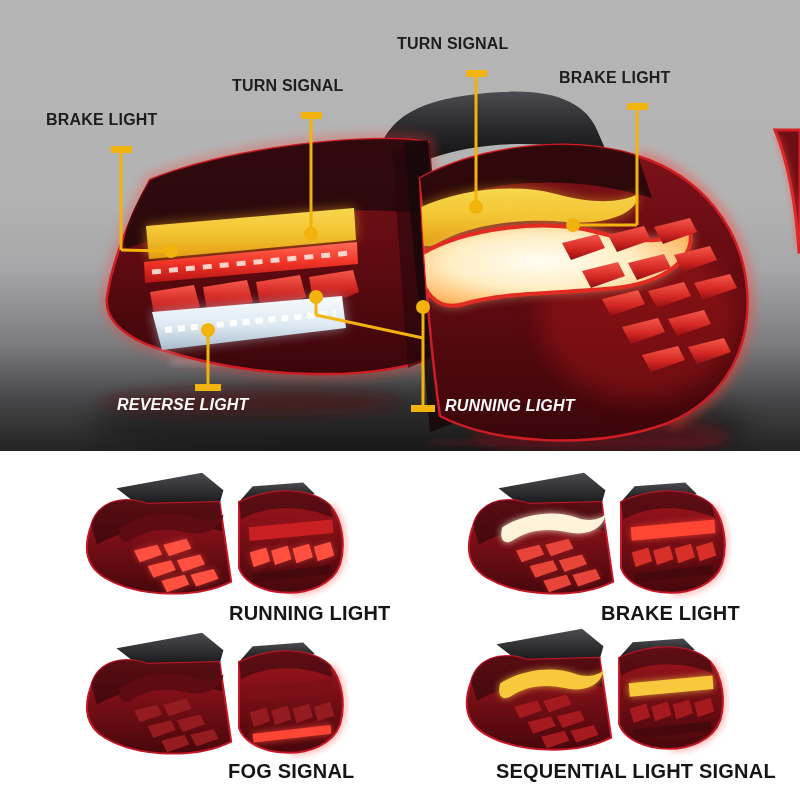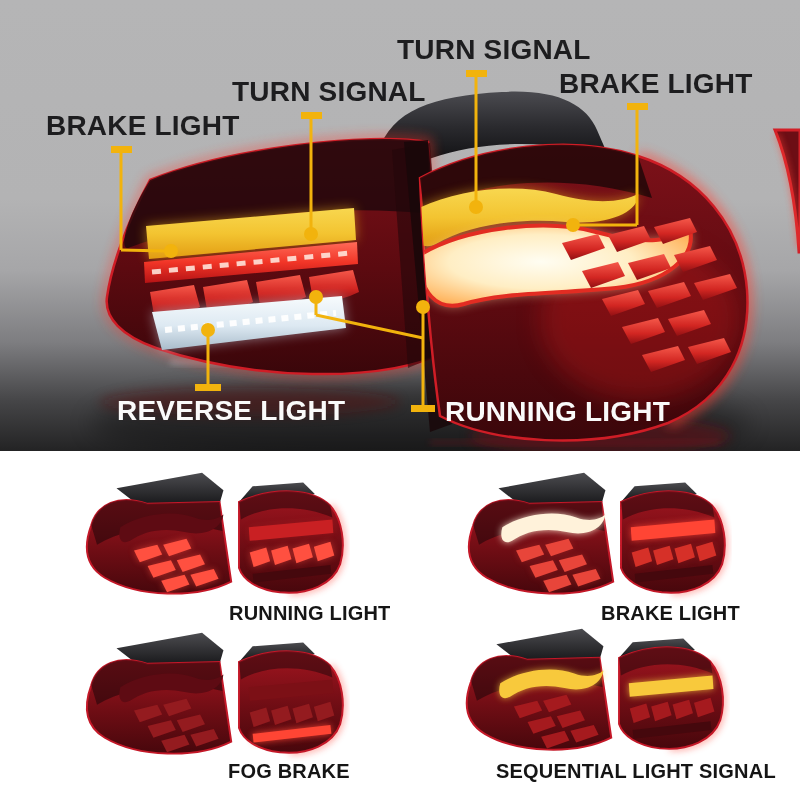--- a/index.html
+++ b/index.html
@@ -7,24 +7,24 @@
     position:relative;width:800px;height:800px;overflow:hidden;
     font-family:"Liberation Sans",sans-serif;background:#ffffff;
   }
   
   #hero{
     position:absolute;left:0;top:0;width:800px;height:451px;
     background:linear-gradient(180deg,#b5b5b6 0%,#b3b3b4 44%,#a6a6a8 60%,#7d7d80 76%,#454547 89%,#232324 100%);
   }
   #hero svg{position:absolute;left:0;top:0;}
   .callout-label{
-    position:absolute;font-weight:700;font-size:28px;letter-spacing:.2px;
+    position:absolute;font-weight:700;font-size:16px;letter-spacing:.2px;
     color:#1d1d1f;white-space:nowrap;line-height:1;
   }
-  .callout-label.light{color:#fafafa;}
+  .callout-label.light{color:#fafafa;font-style:italic;}
   
   #gallery{position:absolute;left:0;top:451px;width:800px;height:349px;background:#ffffff;}
   .quad{position:absolute;}
   .quad svg{display:block;width:100%;height:100%;}
   .caption{
     position:absolute;font-weight:700;font-size:20px;color:#151515;
     white-space:nowrap;line-height:1;letter-spacing:.2px;
   }
   
   .mode-running{--swoosh:#5e0b13;--wings:#ff5040;--wingsGlow:.55;--bar:#c92023;--barGlow:.25;--chev:#ff5040;--chevGlow:.5;--strip:#45080d;}
@@ -293,16 +293,16 @@
         </svg>
     </div>
     <div class="quad mode-turn" style="left:438px;top:166px;width:292px;height:145px">
       <svg viewBox="0 0 300 145">
           <use href="#lamp-pair"></use>
         </svg>
     </div>
 
     <div class="caption" style="left:229px;top:152px">RUNNING LIGHT</div>
     <div class="caption" style="left:601px;top:152px">BRAKE LIGHT</div>
-    <div class="caption" style="left:228px;top:310px">FOG BRAKE</div>
+    <div class="caption" style="left:228px;top:310px">FOG SIGNAL</div>
     <div class="caption" style="left:496px;top:310px">SEQUENTIAL LIGHT SIGNAL</div>
   </div>
 </div>
 
 </body></html>

